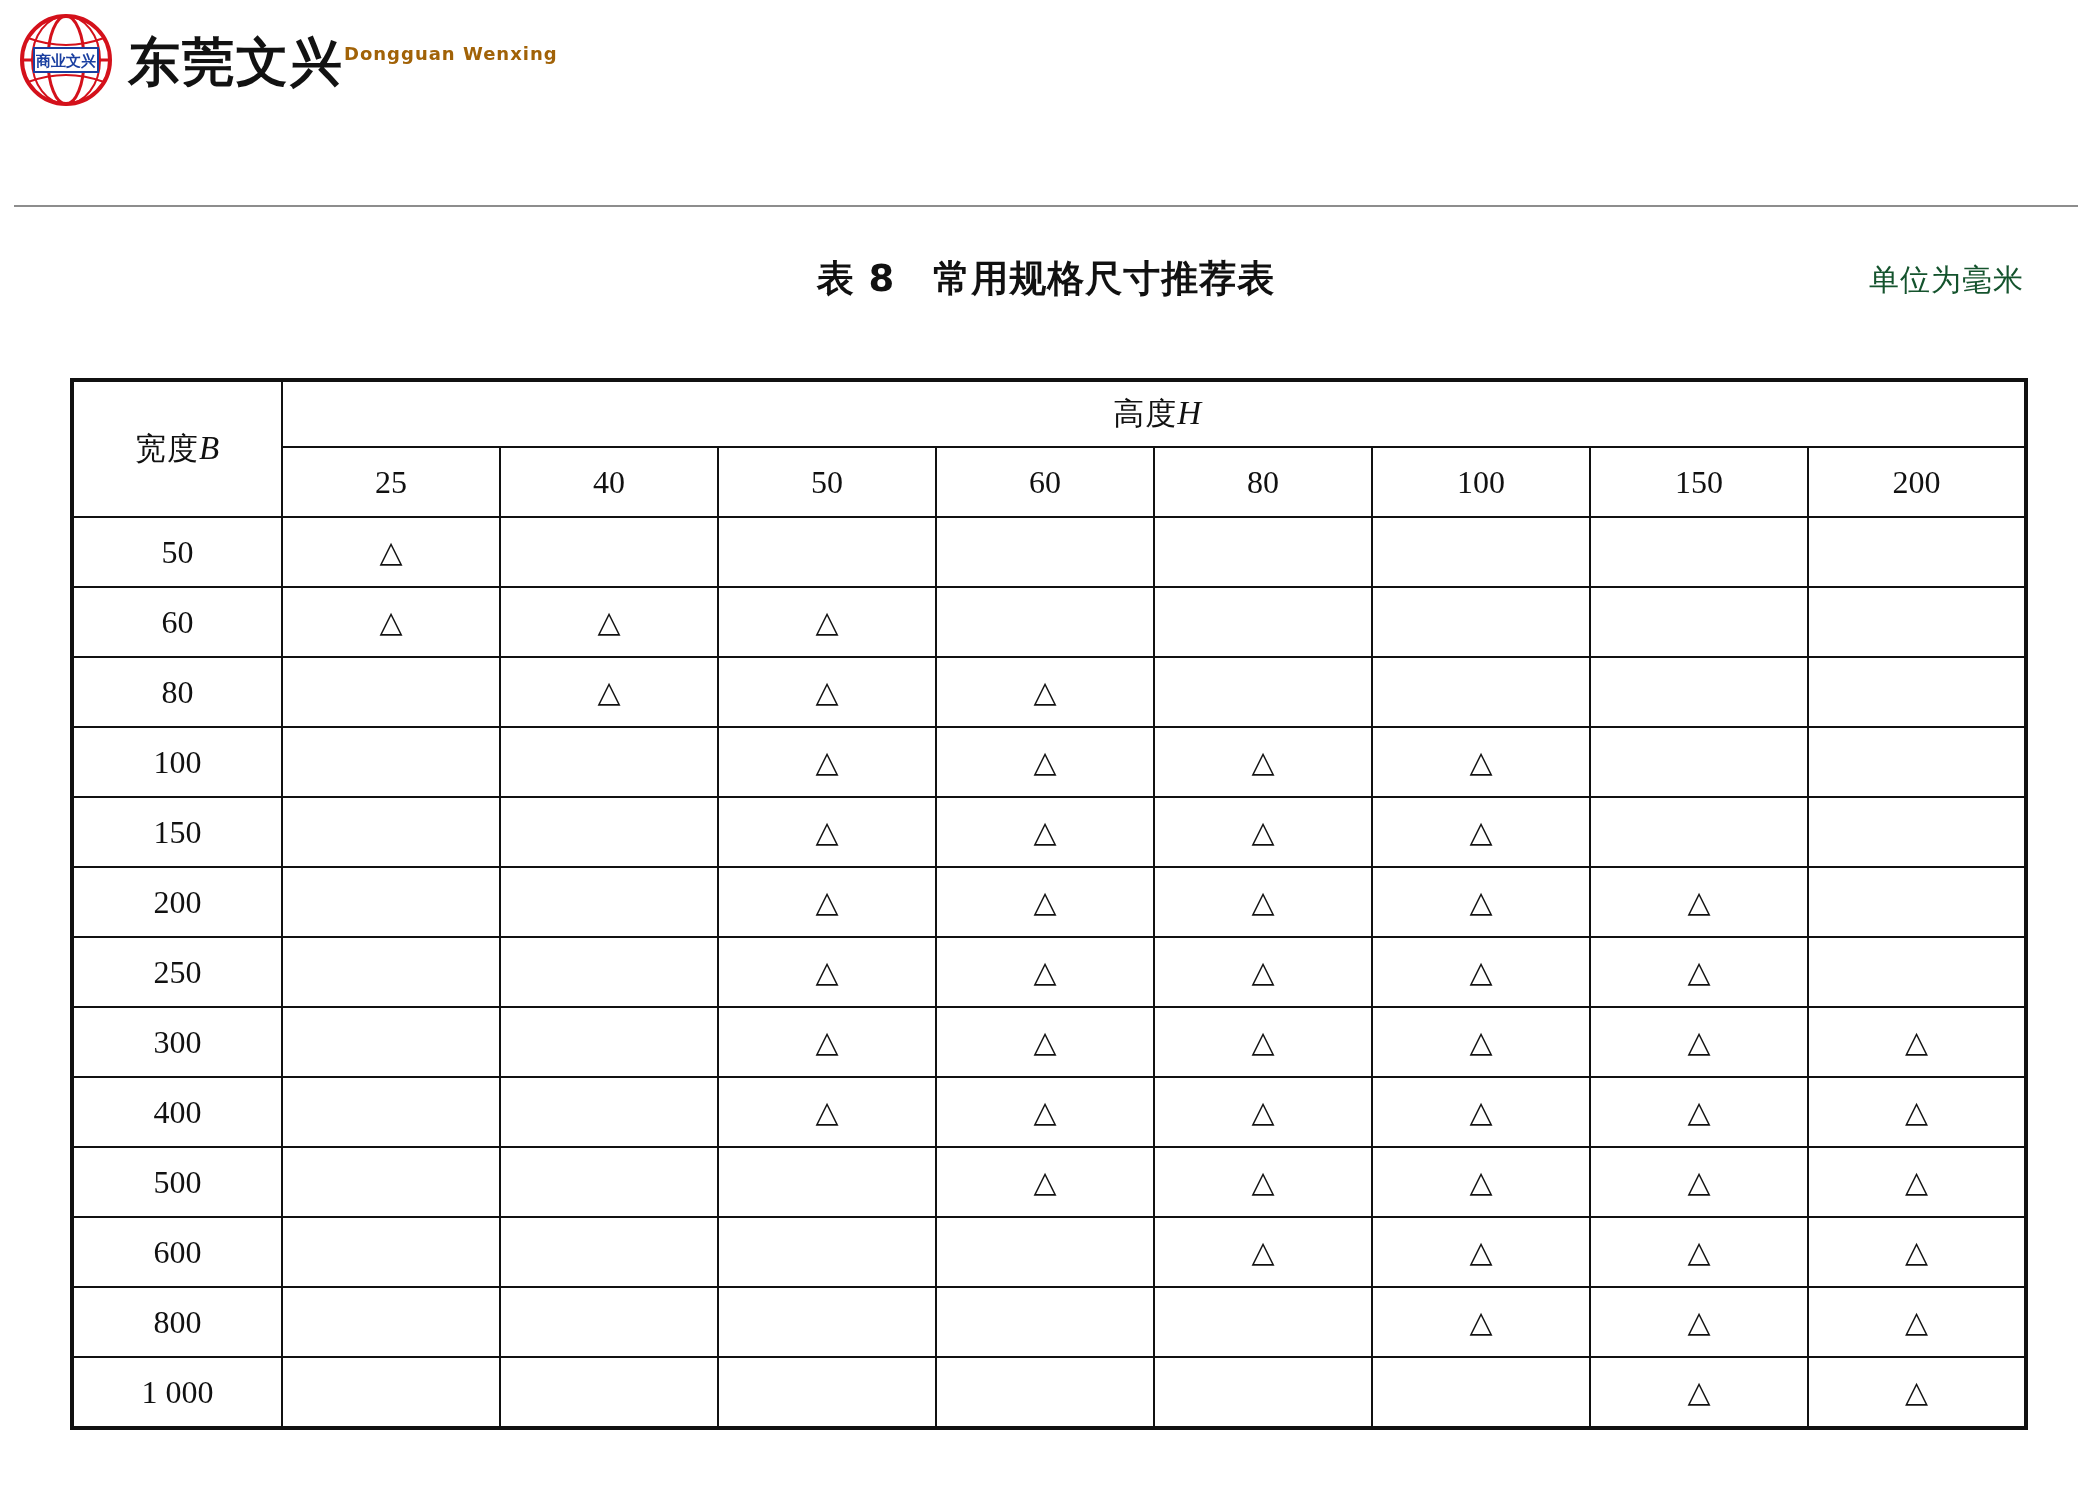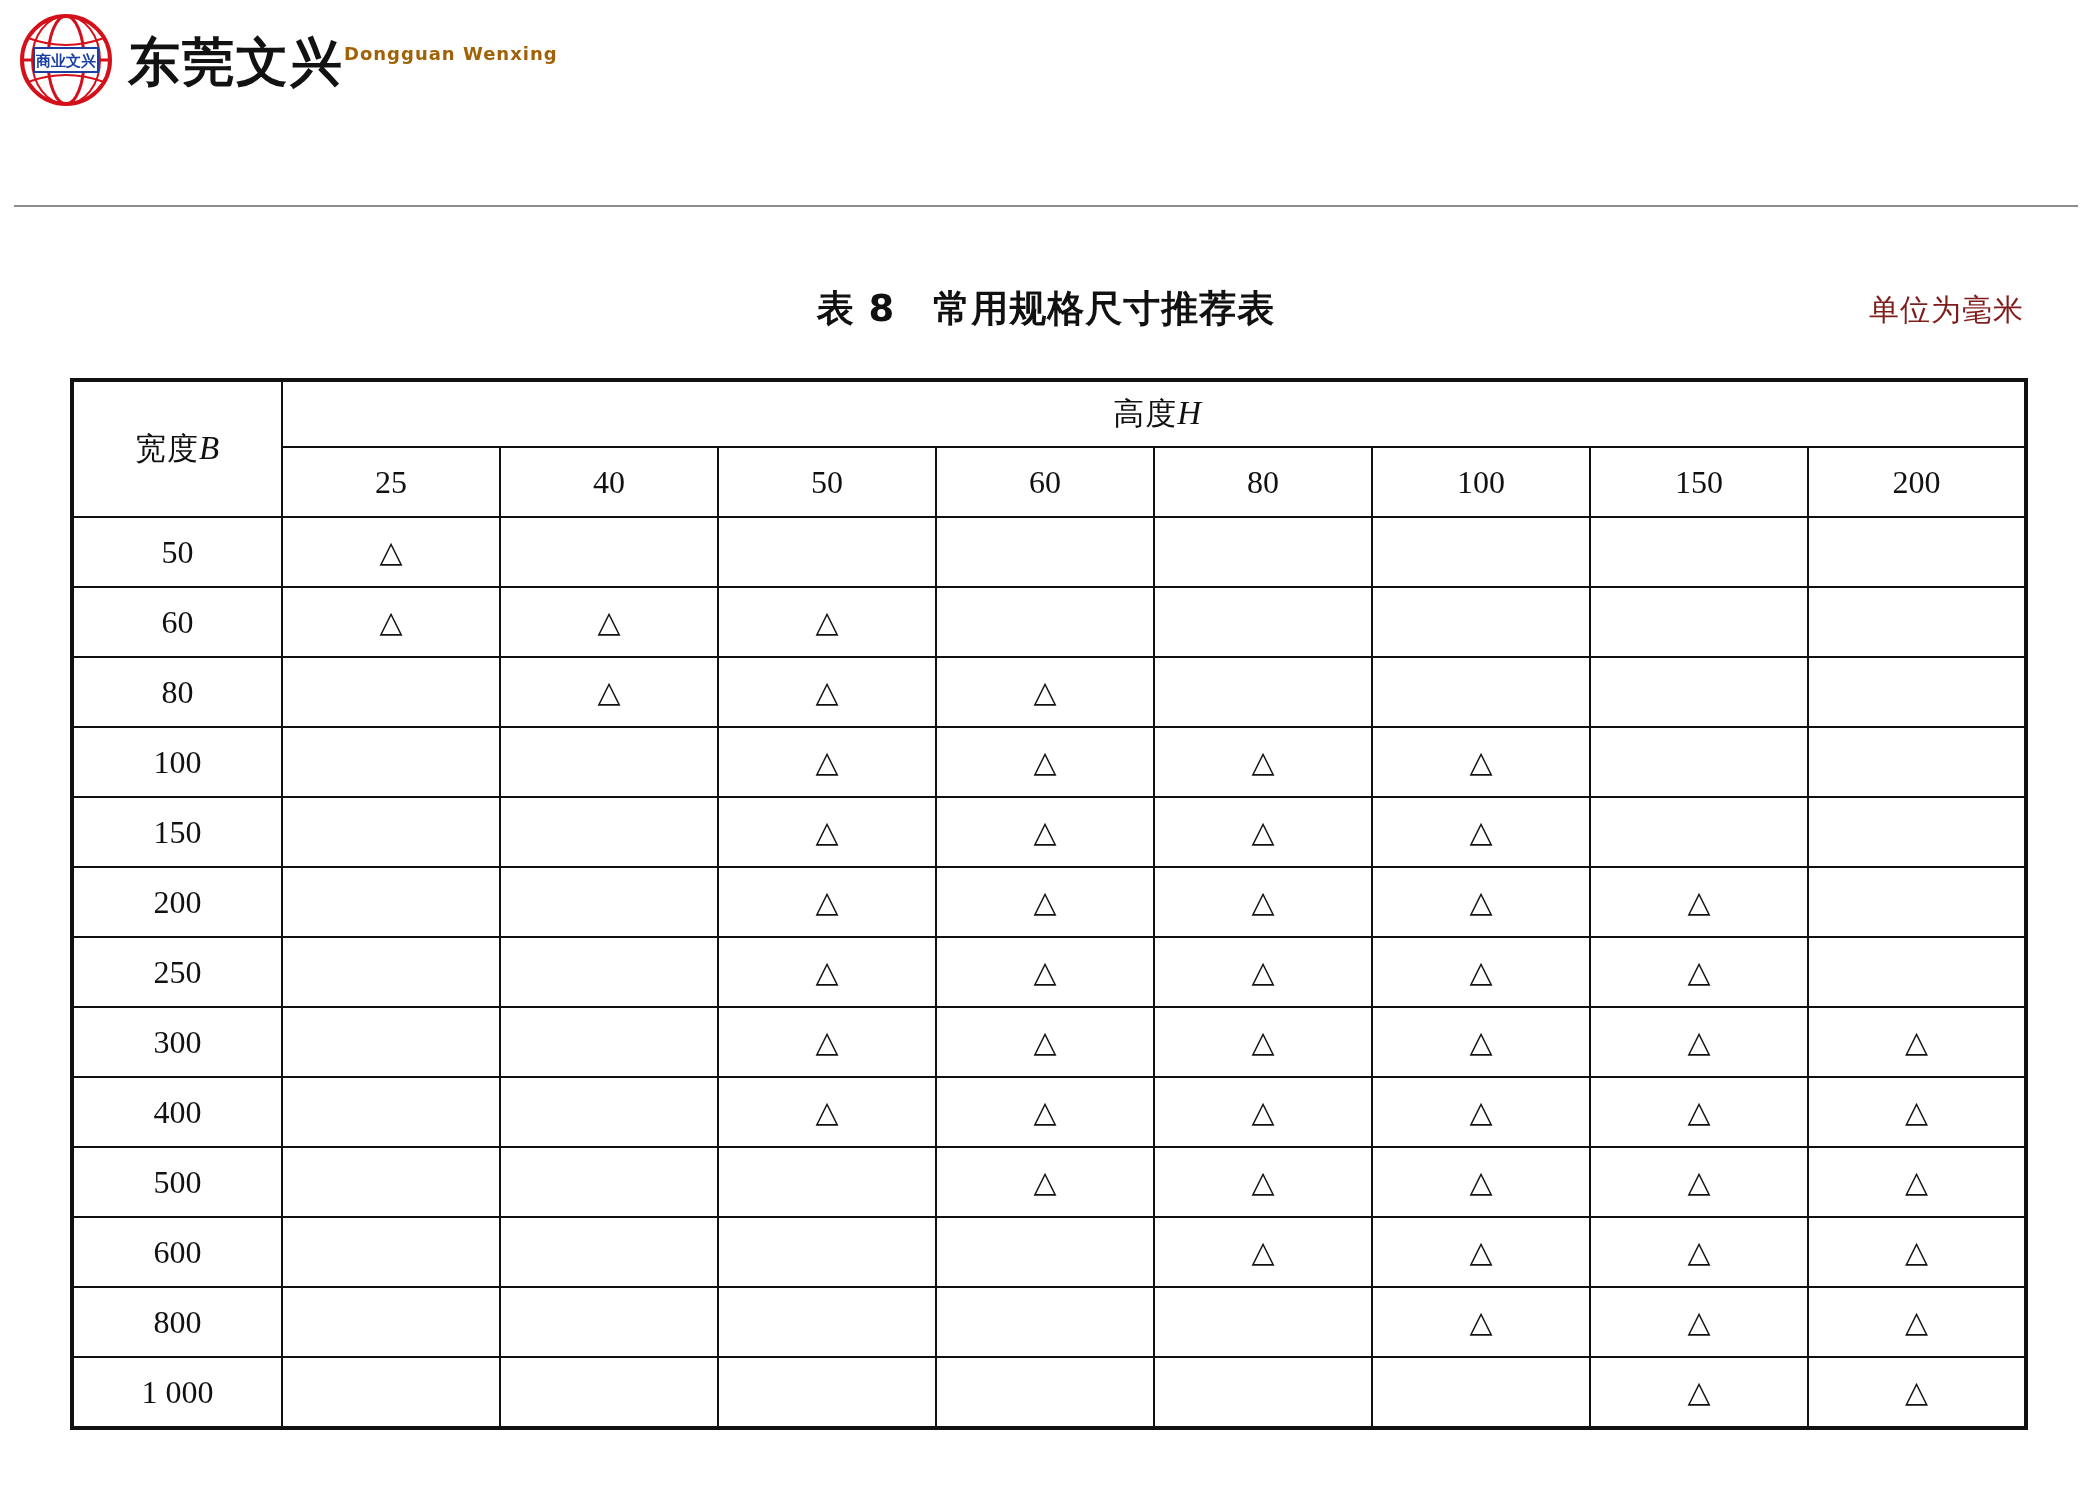--- a/index.html
+++ b/index.html
@@ -68,21 +68,21 @@
     top: 205px;
     width: 2064px;
     height: 0;
     border-top: 2px solid #8d8d8d;
   }
 
   
   .title-row {
     position: absolute;
     left: 0;
-    top: 284px;
+    top: 254px;
     width: 2092px;
     height: 60px;
   }
   .table-title {
     position: absolute;
     left: 0;
     top: 0;
     width: 2092px;
     text-align: center;
     font-family: "DejaVu Sans", sans-serif;
@@ -90,21 +90,21 @@
     font-weight: 700;
     letter-spacing: 1px;
     color: #111;
   }
   .unit-note {
     position: absolute;
     right: 68px;
     top: 6px;
     font-family: "DejaVu Sans", sans-serif;
     font-size: 30px;
-    color: #7f1d1d;
+    color: #14532d;
     letter-spacing: 1px;
   }
 
   
   .table-wrap {
     position: absolute;
     left: 70px;
     top: 378px;
     width: 1958px;
   }

